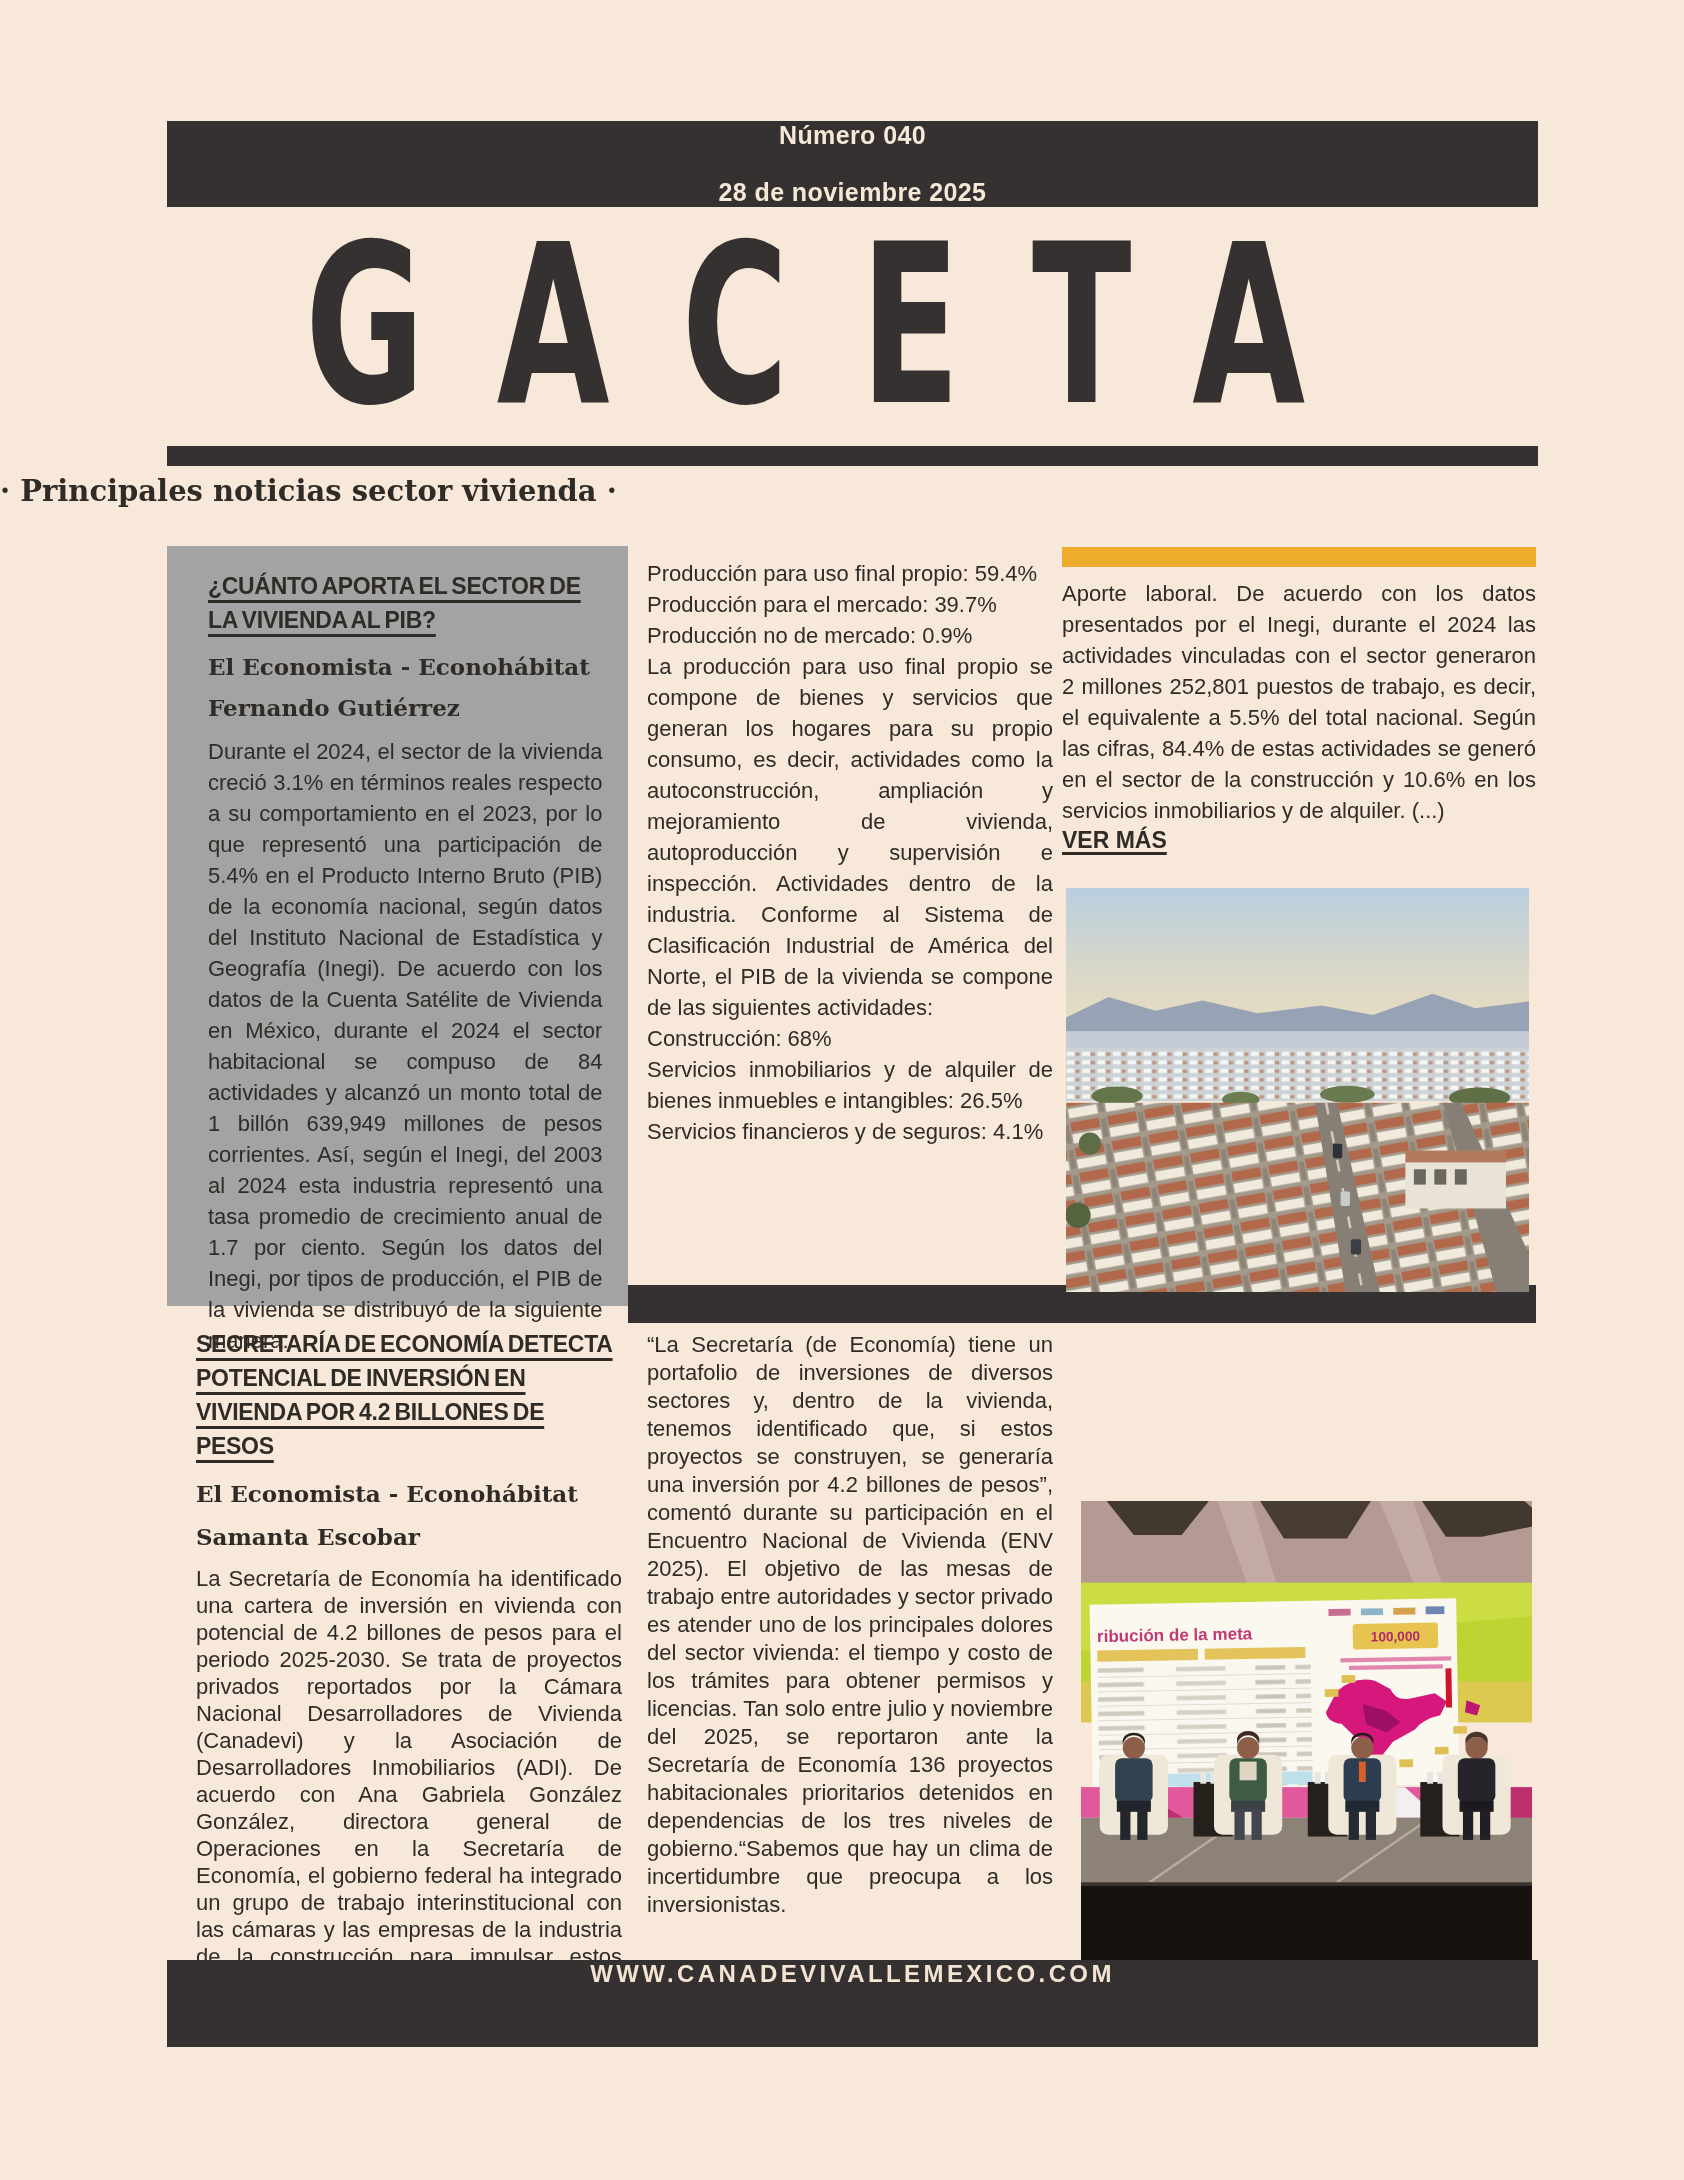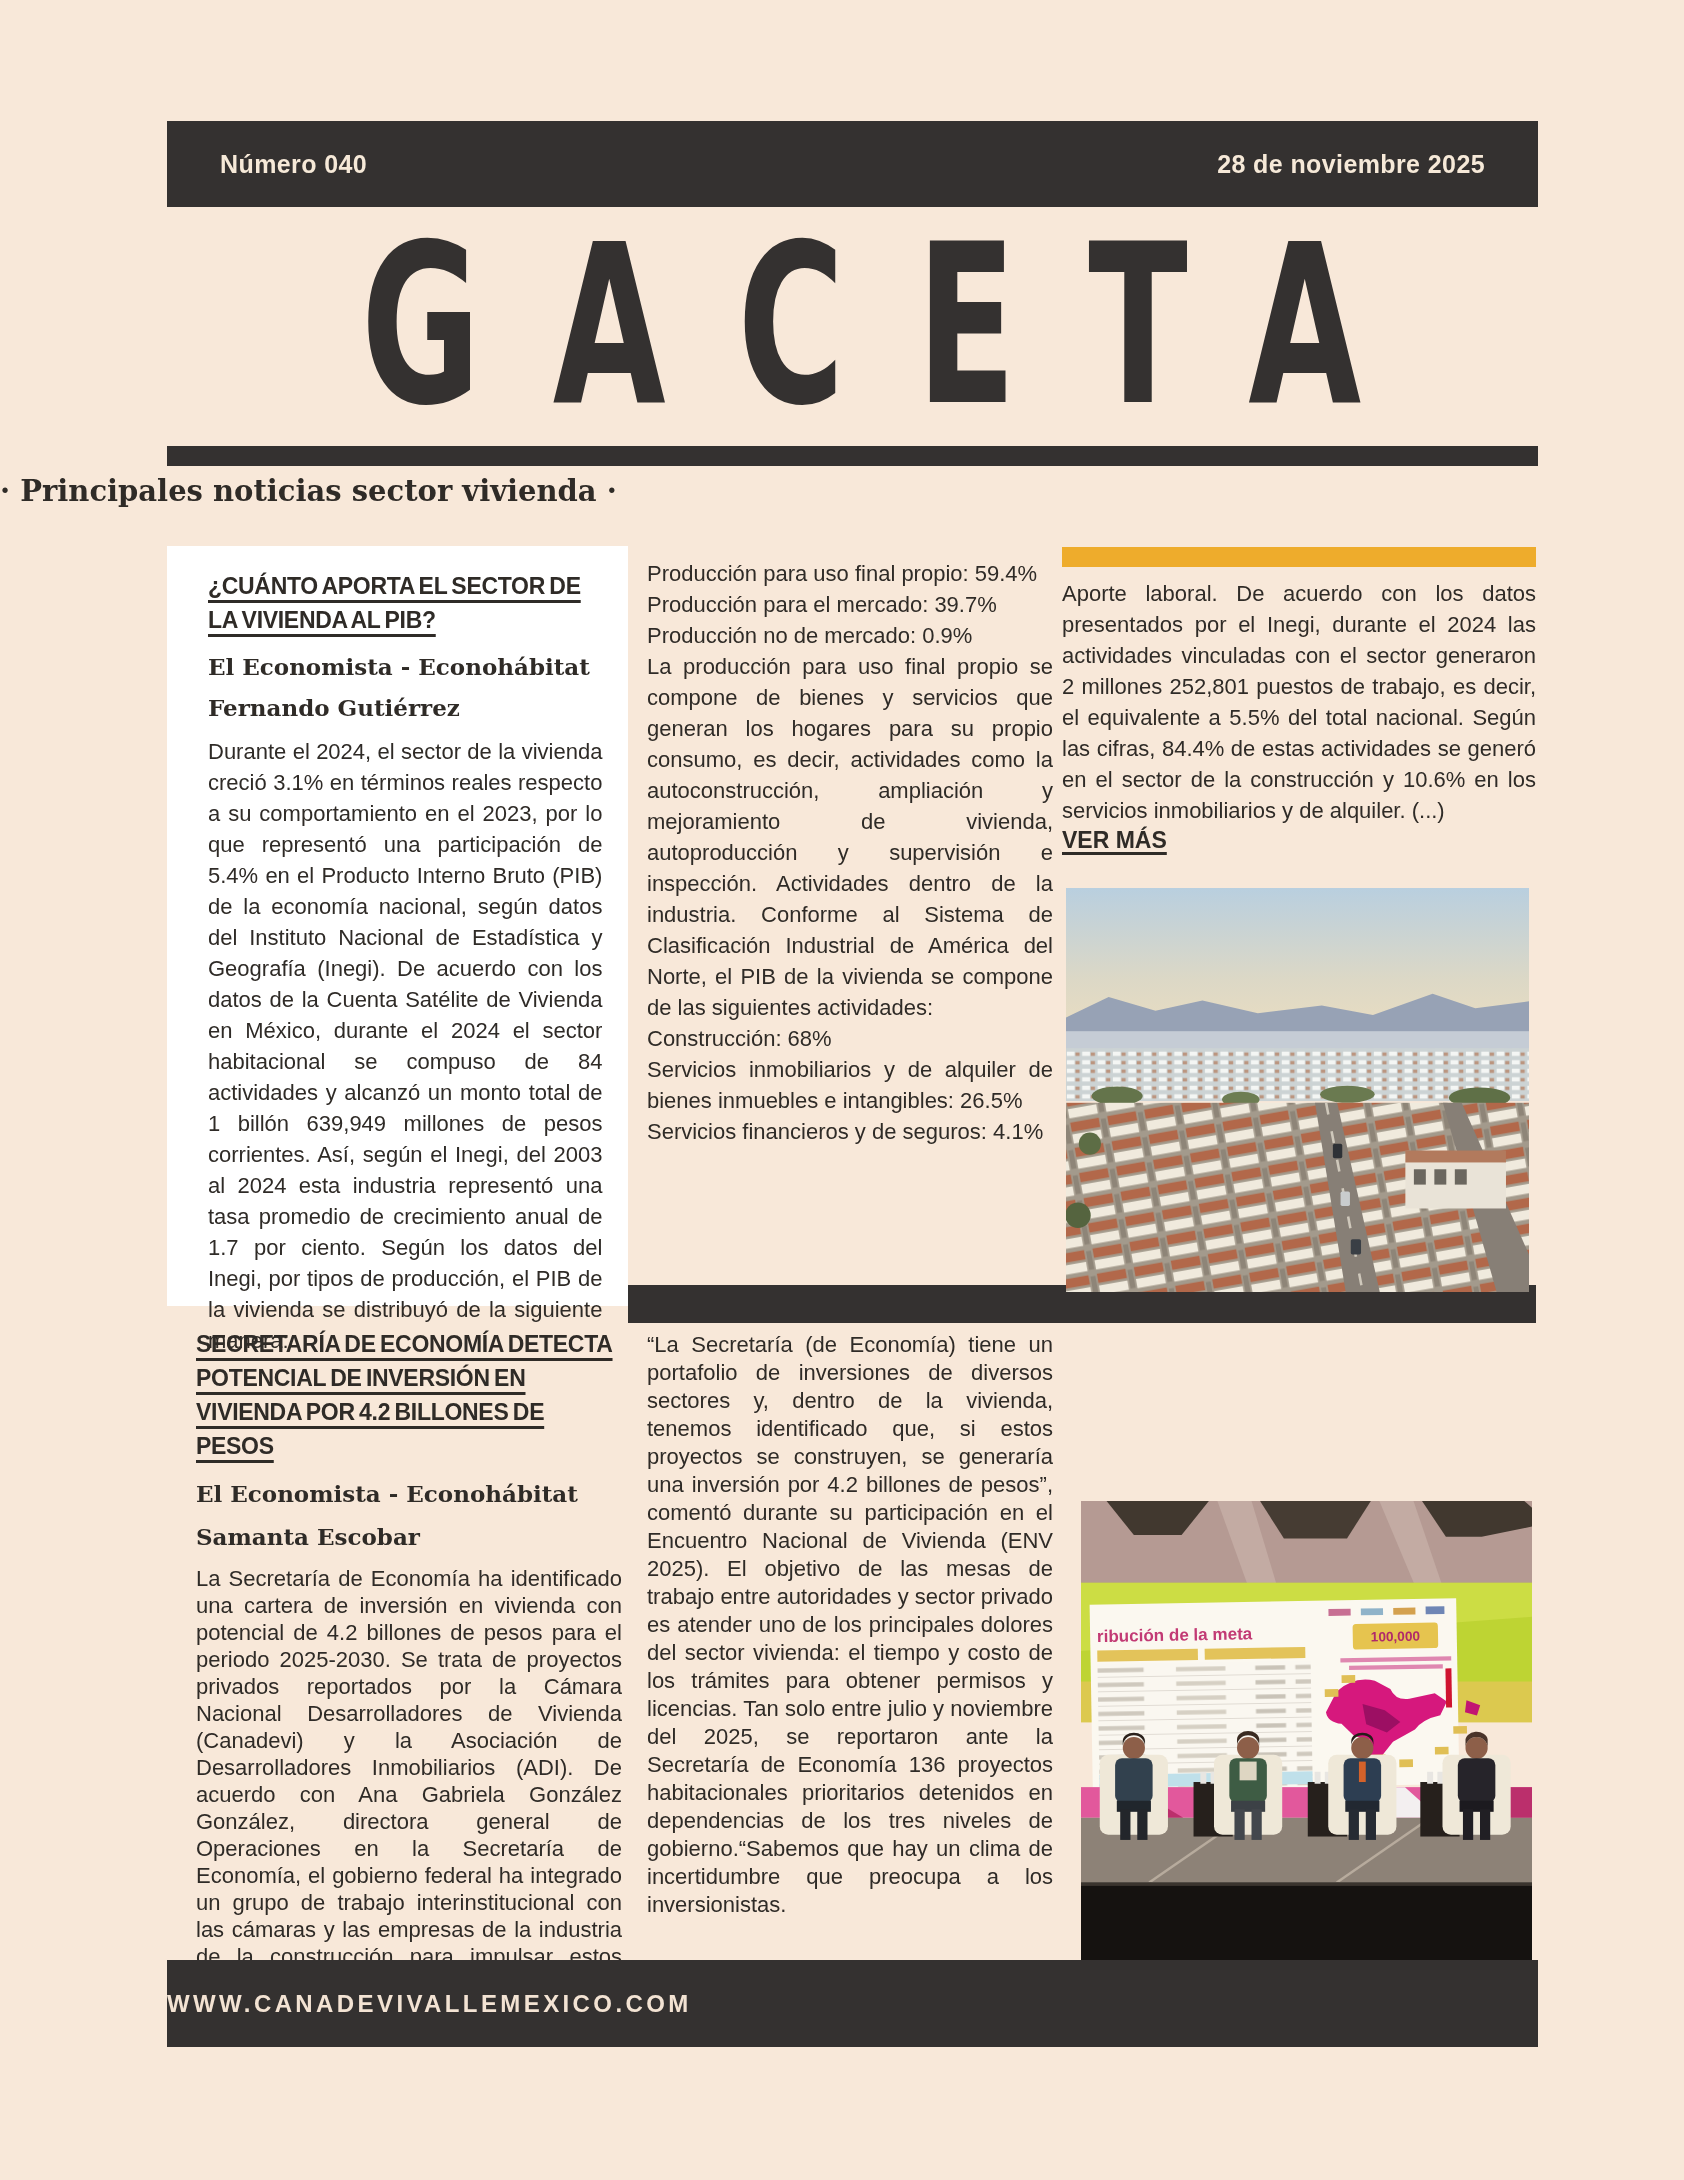--- a/index.html
+++ b/index.html
@@ -1,18 +1,18 @@
 <!DOCTYPE html>
 <html style="font-size:13.6px"><head>
 <meta charset="utf-8">
 <style>
   html,body{margin:0;padding:0;background:#f8e8d9;}
   #page{position:relative;width:1685px;height:2181px;background:#f8e8d9;
         font-family:"Liberation Sans","DejaVu Sans",sans-serif;color:#2f2b27;overflow:hidden;}
-  .abs{position:absolute;}
+  .abs{position:absolute;flex-direction:column;}
   .bar{background:#343130;}
 
   
   #header-bar{left:167px;top:121px;width:1371px;height:86px;display:flex;align-items:center;
               justify-content:space-between;padding:0 53px;box-sizing:border-box;
               color:#f6e9d8;font-size:25px;font-weight:bold;letter-spacing:0.4px;}
   #footer-bar{left:167px;top:1960px;width:1371px;height:87px;display:flex;align-items:center;
               justify-content:flex-start;color:#f3e3d3;font-size:24px;font-weight:bold;letter-spacing:3.4px;}
 
   
@@ -30,21 +30,21 @@
   .body-s1{font-size:22px;line-height:31px;}
   .body-s2{font-size:22px;line-height:28px;}
   .headline{font-weight:bold;font-size:23px;line-height:34px;letter-spacing:-0.3px;word-spacing:-1.7px;
             text-decoration:underline;text-decoration-thickness:3px;text-underline-offset:6px;
             text-decoration-skip-ink:none;}
   .byline{font-family:"DejaVu Serif","Liberation Serif",serif;font-weight:bold;font-size:23px;line-height:33px;}
   .vermas{font-weight:bold;font-size:23px;text-decoration:underline;text-decoration-thickness:2.6px;
           text-underline-offset:4.3px;text-decoration-skip-ink:none;cursor:pointer;}
 
   
-  #a1-col1{left:167px;top:546px;width:461px;height:760px;background:#ffffff;
+  #a1-col1{left:167px;top:546px;width:461px;height:760px;background:#a3a3a3;
            padding:23px 25.6px 0 41px;box-sizing:border-box;}
   #a1-col1 .headline{margin-bottom:12.8px;}
   #a1-col1 .byline{margin-bottom:8.5px;}
   #a1-col2{left:647px;top:558px;width:406px;}
   #a1-col3{left:1062px;top:547px;width:474px;}
   #a1-accent-bar{width:474px;height:20.4px;background:#eeac2c;margin-bottom:11px;}
   #a1-col3 .vermas{display:inline-block;margin-top:0.9px;}
 
   #photo1-wrap{left:1066px;top:888px;width:463px;height:404px;z-index:2;}
   #section-divider{left:628px;top:1285px;width:908px;height:38px;z-index:1;}

